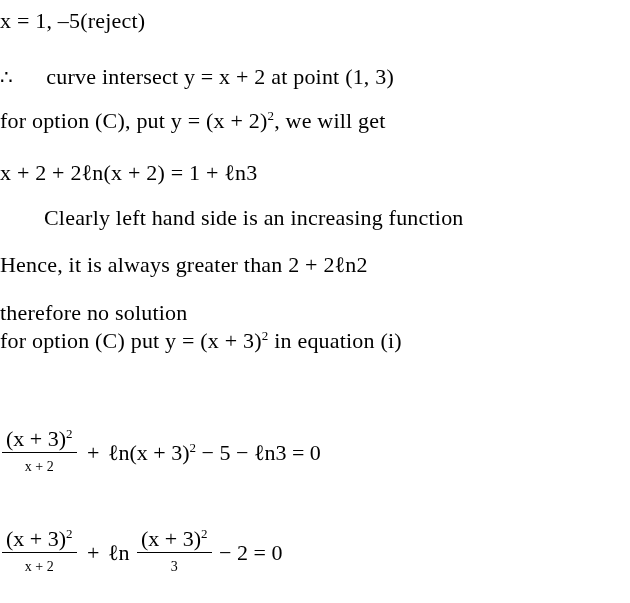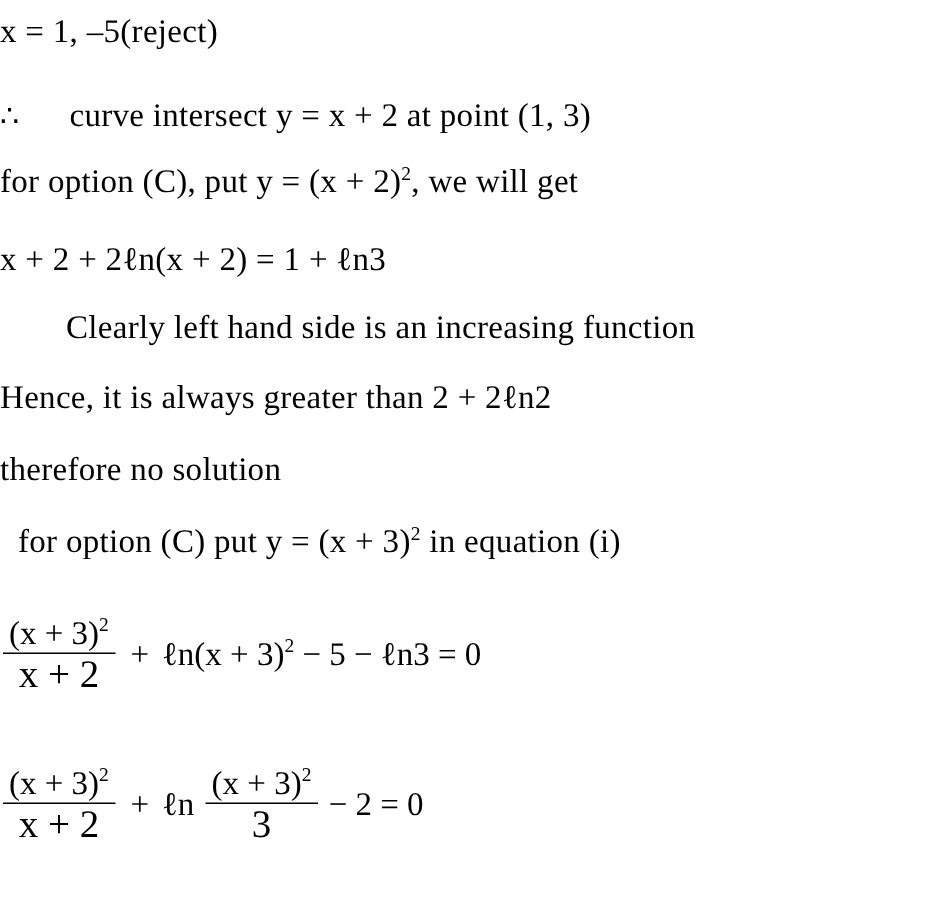--- a/index.html
+++ b/index.html
@@ -34,35 +34,35 @@
     vertical-align: super;
     line-height: 0;
   }
   .therefore { font-size: 20px; }
 
   
   .frac {
     display: inline-block;
     vertical-align: middle;
     text-align: center;
-    margin: 0 2px;
+    margin: 17px 2px;
     position: relative;
     top: -2px;
   }
   .frac .num {
     display: block;
     padding: 0 4px 1px 4px;
     border-bottom: 1.3px solid #000;
     font-size: 22px;
     line-height: 24px;
   }
   .frac .den {
     display: block;
     padding: 2px 4px 0 4px;
-    font-size: 26px;
+    font-size: 14px;
     line-height: 24px;
   }
   .eqline {
     position: absolute;
     left: 0;
     font-size: 22px;
     white-space: nowrap;
   }
   .op { margin: 0 3px; }
 </style>
@@ -94,21 +94,21 @@
   </div>
 
   <div class="line" style="top:252px;">
     <span>Hence,  it  is  always  greater  than  2  +  2ℓn2</span>
   </div>
 
   <div class="line" style="top:300px;">
     <span>therefore  no  solution</span>
   </div>
 
-  <div class="line" style="top:348px;margin-left:12px;">
+  <div class="line" style="top:328px;">
     <span>for  option  (C)  put  y  =  (x  +  3)</span><span class="sup">2</span><span>  in  equation  (i)</span>
   </div>
 
   <div class="eqline" style="top:412px;">
     <span class="frac">
       <span class="num"><span>(x + 3)</span><span class="sup">2</span></span>
       <span class="den">x + 2</span>
     </span>
     <span class="op">+</span>
     <span>ℓn(x + 3)</span><span class="sup">2</span>

